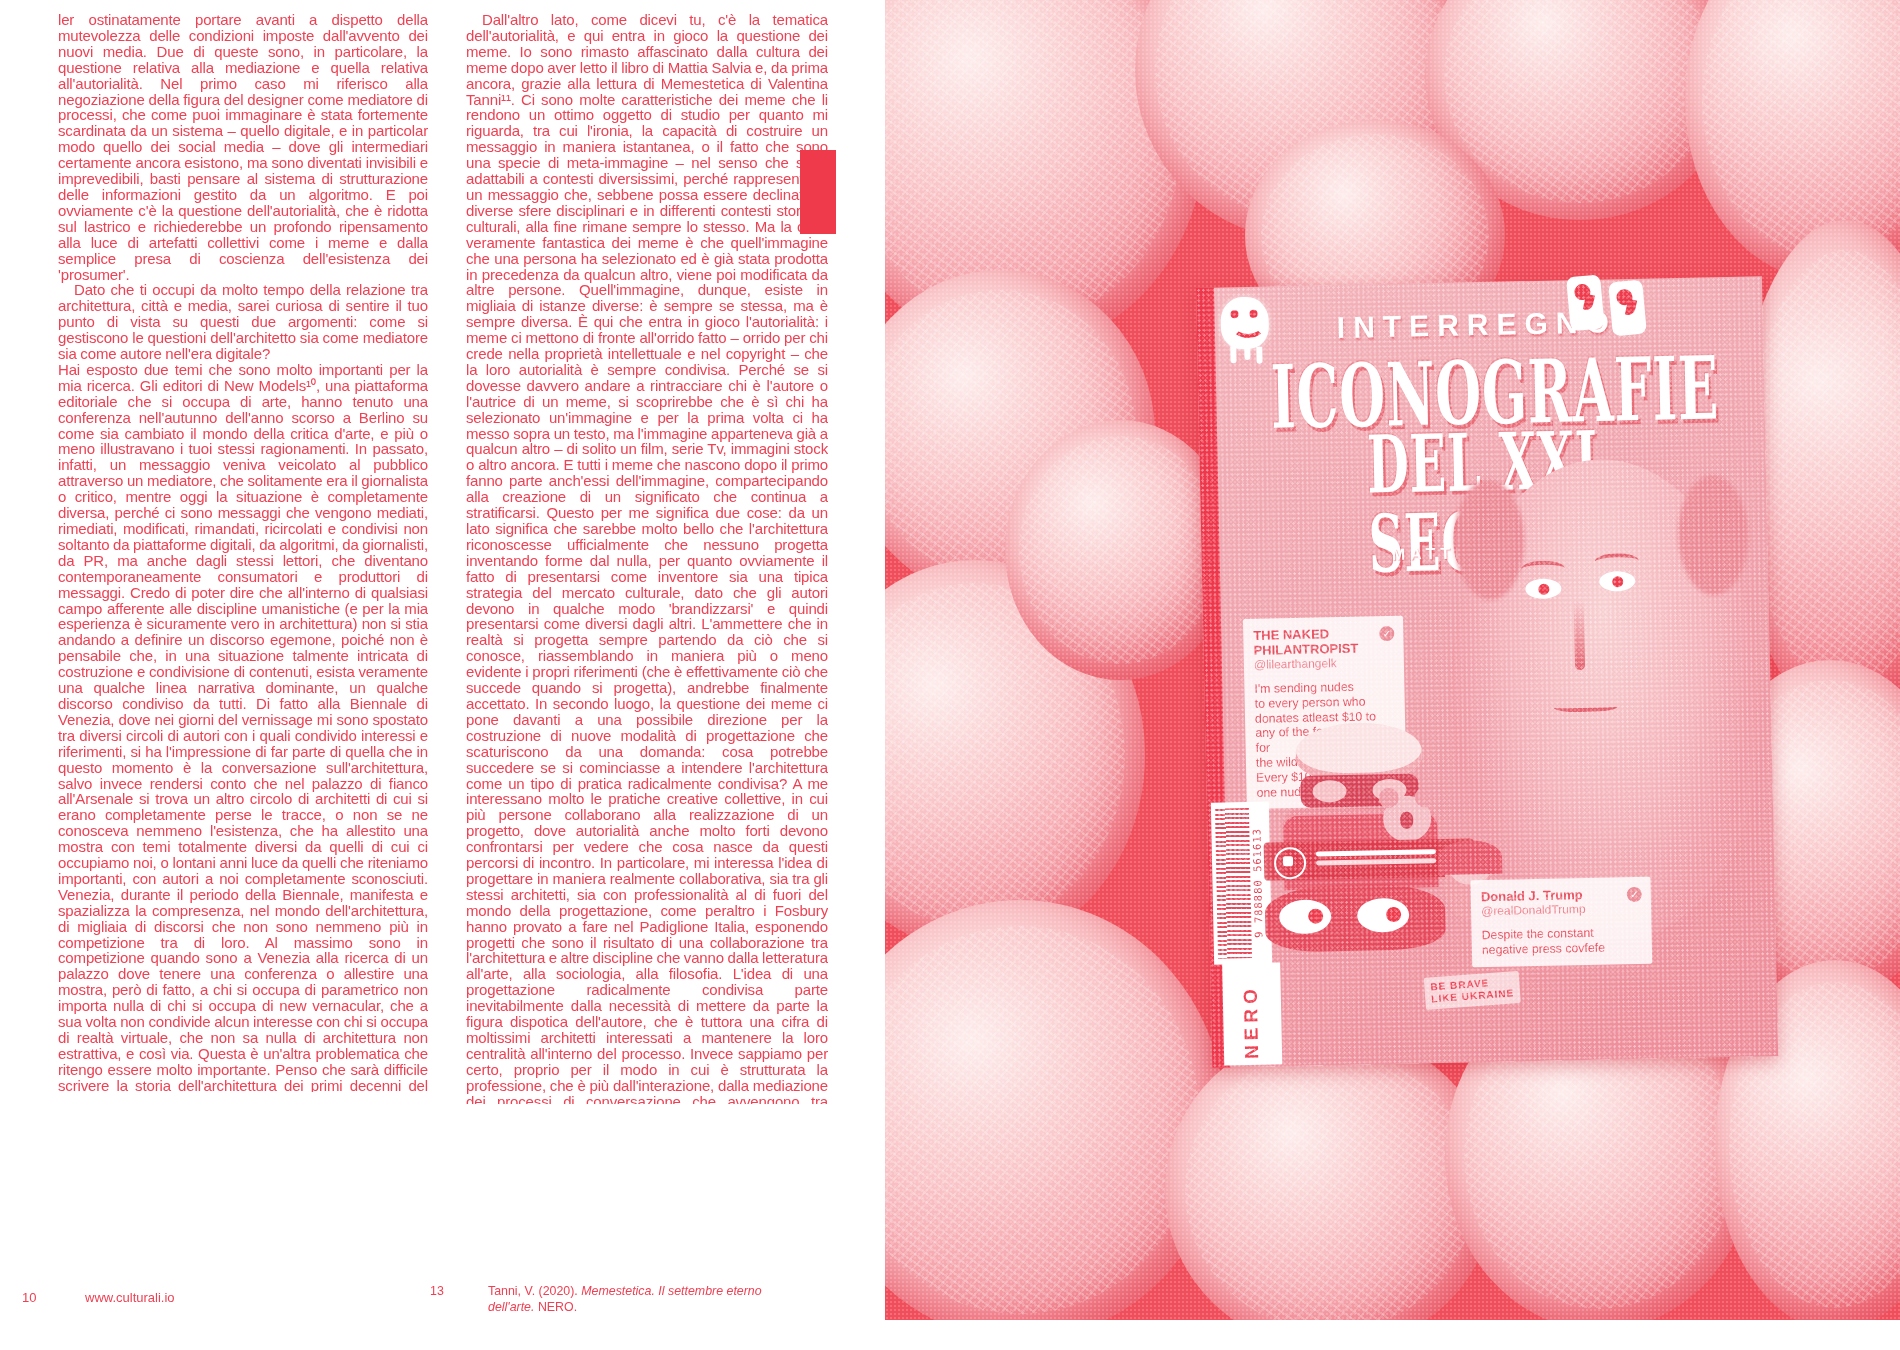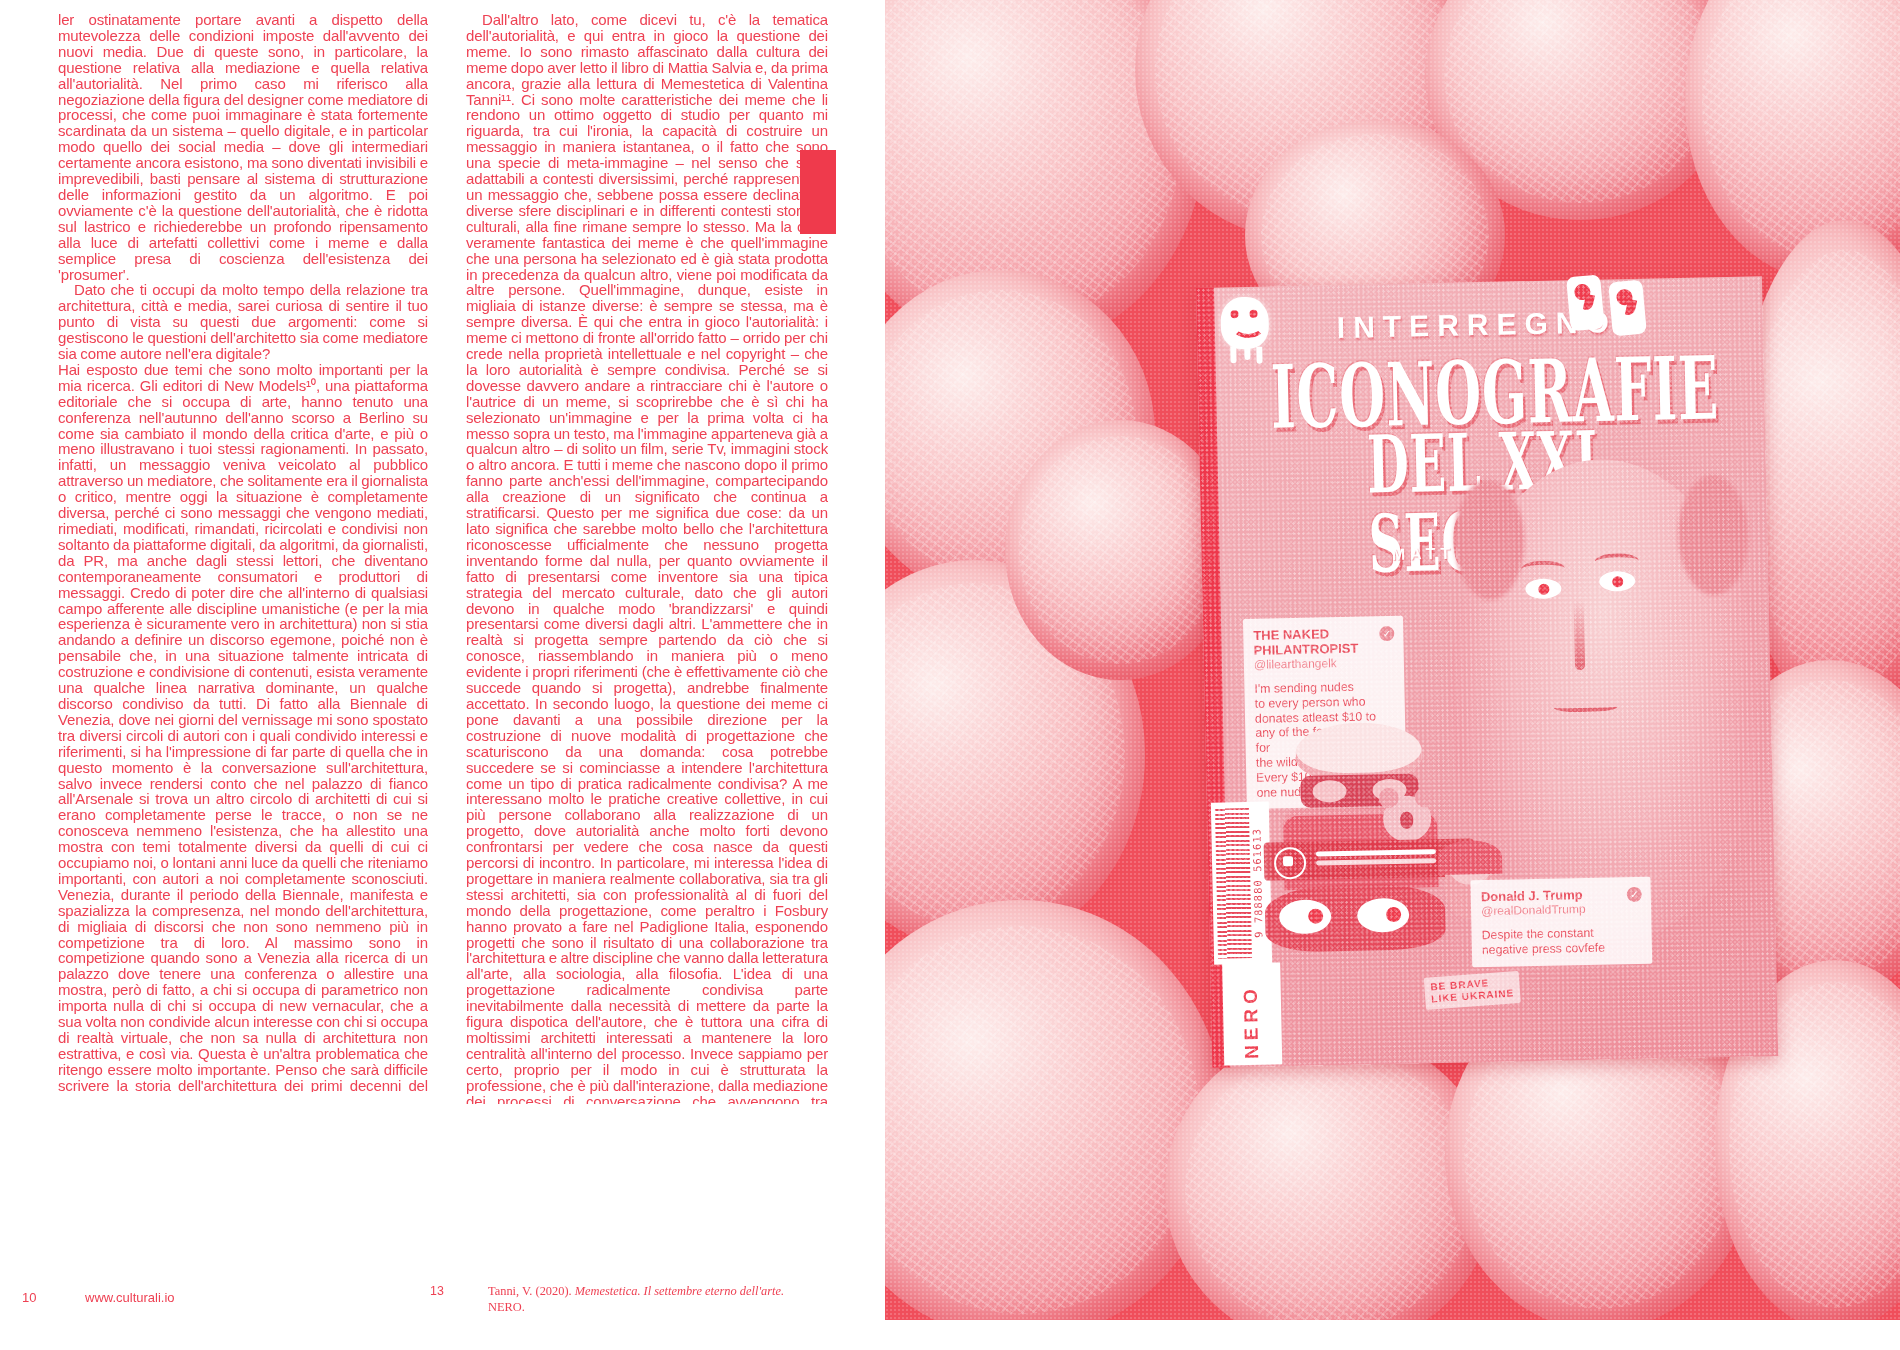--- a/index.html
+++ b/index.html
@@ -22,21 +22,21 @@
   #col2{left:430px;width:362px;height:1092px;overflow:hidden;}
   .col p{margin:0;}
   .p-indent{text-indent:16px;}
   .answer{margin-left:38px;position:relative;}
   .footer-row{position:absolute;top:1290px;color:var(--ink);font-size:13px;}
   #page-num{left:22px;}
   #page-url{left:85px;}
   .footnote{position:absolute;left:430px;top:1283px;width:356px;color:var(--ink);
     font-size:12.4px;line-height:16px;}
   .footnote .fn-num{position:absolute;left:0;top:0;}
-  .footnote .fn-text{display:block;margin-left:58px;font-family:Liberation Serif, serif;}
+  .footnote .fn-text{display:block;margin-left:58px;}
   .italic{font-style:italic;}
 
   
   #photo{
     position:absolute;left:885px;top:0;width:1015px;height:1320px;
     background:var(--photo-base);overflow:hidden;
   }
   #photo::after{ 
     content:"";position:absolute;inset:0;
     background-image:radial-gradient(rgba(255,255,255,.18) 1px,transparent 1.3px);

